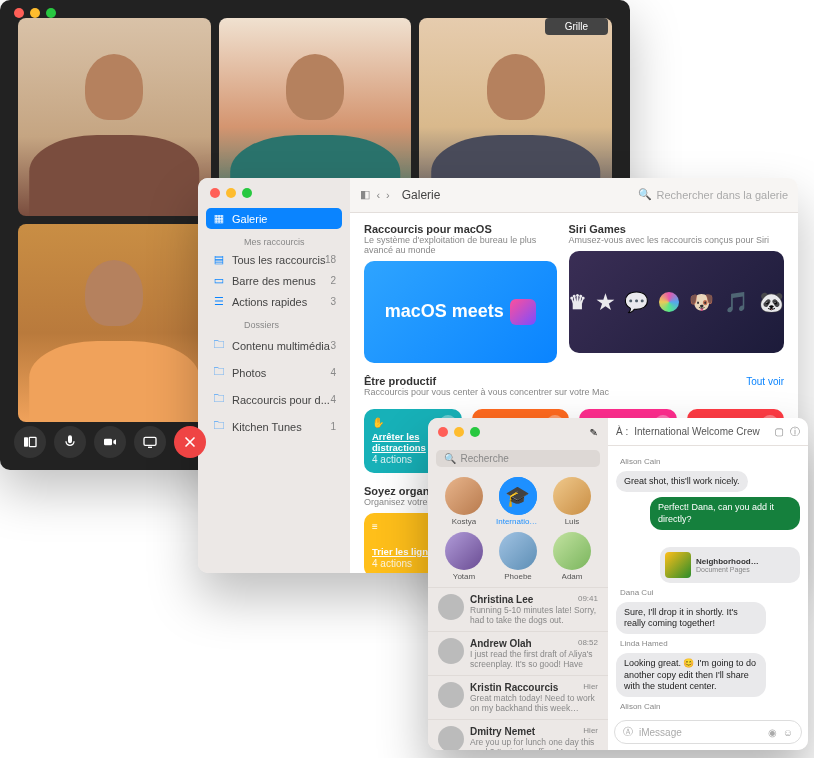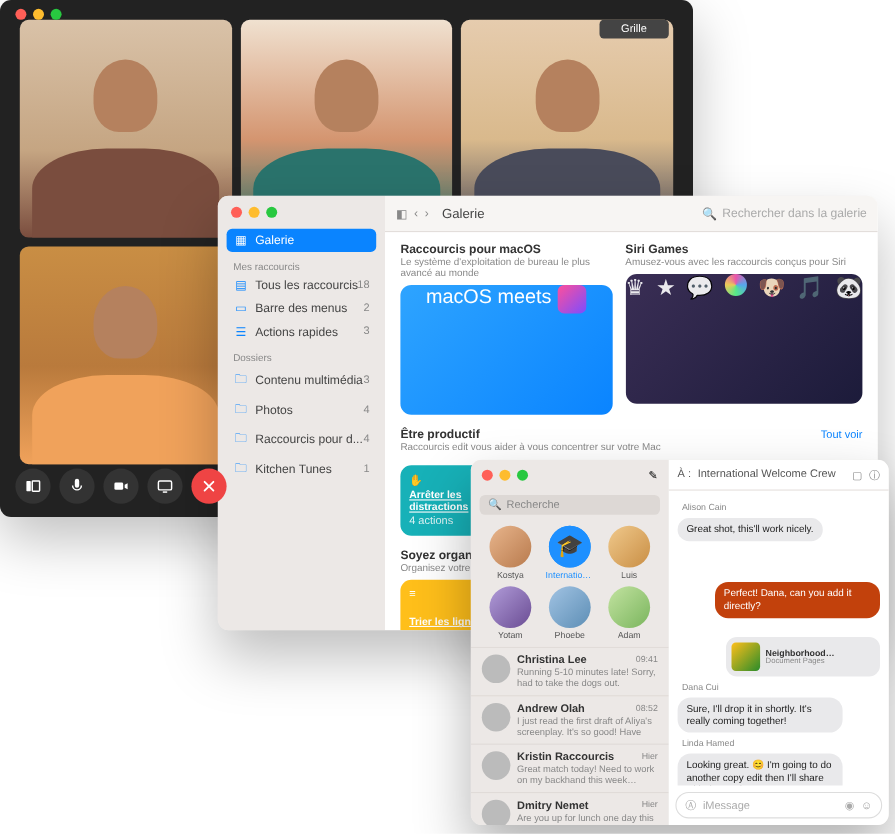--- a/index.html
+++ b/index.html
@@ -49,41 +49,41 @@
 }
 .sc-sidebar { width:152px; background:#ece8e6; padding:8px; font-size:11px; }
 .sc-sidebar .dots { display:flex; gap:6px; padding:2px 4px 10px; }
 .side-item {
   display:flex; align-items:center; gap:6px; padding:4px 6px; border-radius:5px;
   color:#444; position:relative;
 }
 .side-item .cnt { position:absolute; right:6px; color:#888; font-size:10px; }
 .side-item.sel { background:#0a84ff; color:#fff; }
 .side-item.sel .ic { color:#fff; }
-.side-hdr { font-size:9px; color:#888; padding:8px 6px 2px; }
+.side-hdr { font-size:9px; color:#888; padding:8px 6px 2px;margin-left:32px; }
 .side-item .ic { width:14px; text-align:center; color:#0a84ff; }
 
 .sc-main { flex:1; background:#fff; display:flex; flex-direction:column; overflow:hidden; }
 .sc-toolbar {
   height:36px; background:#f7f5f3; border-bottom:1px solid #e3dedb;
   display:flex; align-items:center; padding:0 10px; gap:6px; font-size:11px; color:#888;
 }
 .sc-toolbar .crumb { color:#444; font-size:12px; margin-left:6px; }
 .sc-toolbar .spacer { flex:1; }
 .sc-toolbar .search {
   display:flex; align-items:center; gap:4px; color:#aaa; font-size:11px;
 }
 .sc-body { padding:10px 14px; overflow:hidden; }
 .sec-row { display:flex; gap:12px; }
 .sec { flex:1; }
 .sec-title { font-size:11px; font-weight:600; color:#333; }
 .sec-sub { font-size:9px; color:#888; margin-bottom:6px; }
 .banner {
-  height:118px; border-radius:10px; display:flex; justify-content:center;
-  color:#fff; font-weight:400; font-size:18px;
+  height:102px; border-radius:10px; display:flex; align-items:center; justify-content:center;
+  color:#fff; font-weight:700; font-size:18px;
 }
 .banner.blue { background:linear-gradient(135deg,#2ea4ff,#0a84ff); }
 .banner.dark { background:linear-gradient(135deg,#3a2e55,#1c1b3a); gap:10px; font-size:20px; }
 .banner.dark span{ opacity:.9; }
 
 .sec2 { margin-top:12px; }
 .sec-head { display:flex; justify-content:space-between; align-items:baseline; }
 .link { color:#0a84ff; font-size:10px; }
 .cards { display:flex; gap:10px; margin-top:6px; }
 .card {
@@ -139,21 +139,21 @@
 }
 .ms-head .spacer{flex:1;}
 .ms-head .ic{color:#888;}
 .chat { flex:1; padding:6px 8px; overflow:hidden; display:flex; flex-direction:column; gap:5px; }
 .attach { height:38px; border-radius:6px; background:linear-gradient(135deg,#ff8c3a,#e05a1c 40%,#2a8c2a 70%); }
 .sender { font-size:8px; color:#888; padding-left:4px; }
 .bubble {
   max-width:150px; padding:5px 8px; border-radius:12px; font-size:9px; line-height:1.25;
 }
 .bubble.in { background:#e9e9eb; color:#222; align-self:flex-start; }
-.bubble.out { background:#c2410c; color:#fff; align-self:flex-end;margin-top:32px; }
+.bubble.out { background:#15803d; color:#fff; align-self:flex-end; }
 .link-card {
   align-self:flex-end; width:140px; background:#e9e9eb; border-radius:10px; padding:5px;
   display:flex; gap:5px; align-items:center;margin-top:12px;
 }
 .link-card .thumb{width:26px;height:26px;border-radius:4px;background:linear-gradient(135deg,#ffbf1a,#2a8c2a);}
 .link-card .lt{font-size:8px;color:#333;font-weight:600;} .link-card .ls{font-size:7px;color:#888;}
 
 .ms-input {
   margin:6px; border:1px solid #ddd; border-radius:14px; height:24px;
   display:flex; align-items:center; padding:0 8px; gap:6px; color:#aaa; font-size:10px;
@@ -304,21 +304,21 @@
             <span>🎵</span>
             <span>🐼</span>
           </div>
         </div>
       </div>
 
       <div class="sec2">
         <div class="sec-head">
           <div>
             <div class="sec-title">Être productif</div>
-            <div class="sec-sub">Raccourcis edit vous aider à vous concentrer sur votre Mac</div>
+            <div class="sec-sub">Raccourcis pour vous center à vous concentrer sur votre Mac</div>
           </div>
           <span class="link">Tout voir</span>
         </div>
         <div class="cards">
           <div class="card c-teal">
             <span>✋</span>
             <div>
               <div class="ct">Arrêter les distractions</div>
               <div class="cs">4 actions</div>
             </div>

